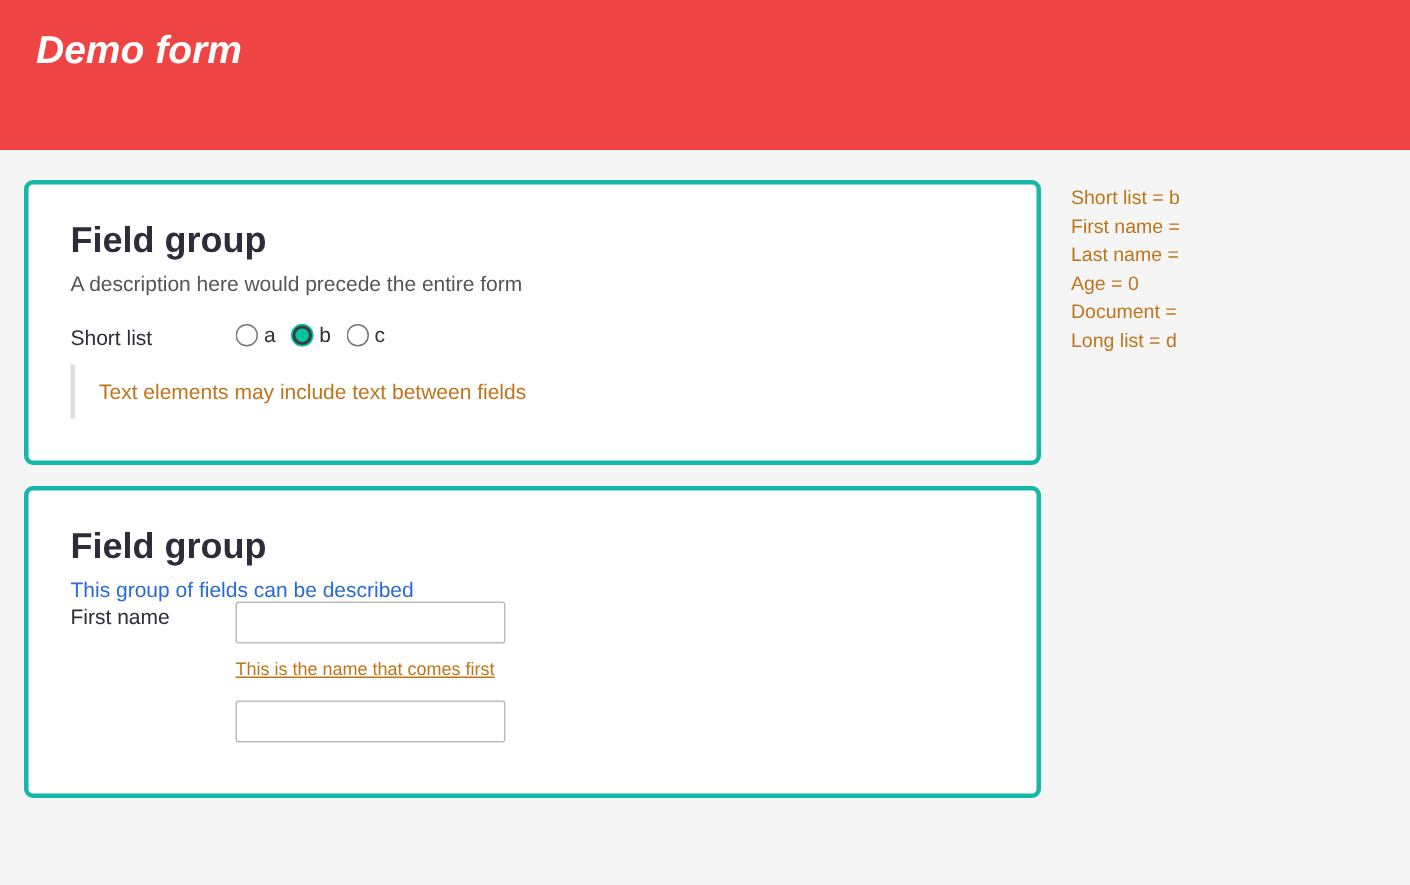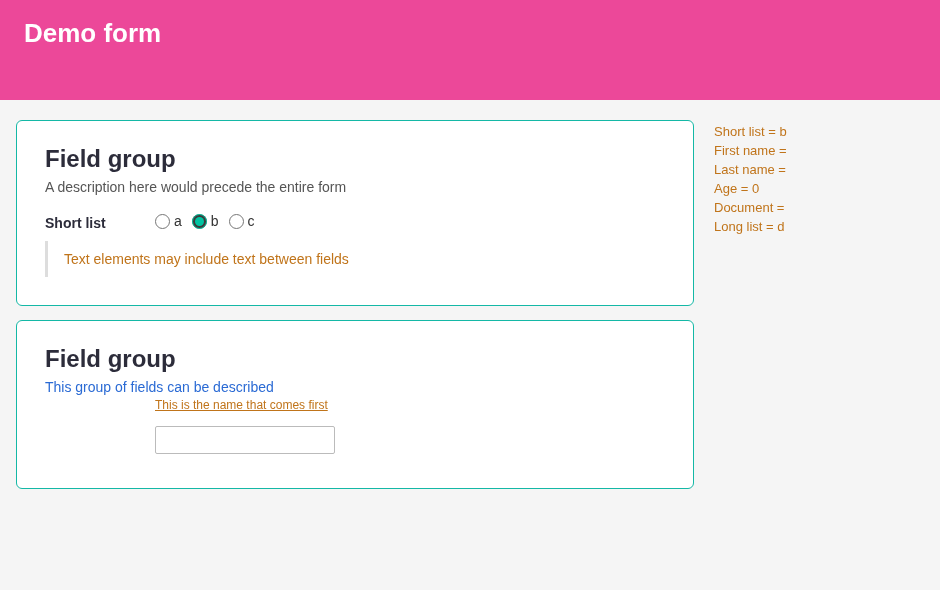--- a/index.html
+++ b/index.html
@@ -5,23 +5,24 @@
     * { box-sizing: border-box; margin: 0; padding: 0; }
     body {
       font-family: 'Segoe UI', Arial, sans-serif;
       background: #f5f5f5;
       width: 940px;
       min-height: 590px;
     }
 
     
     .header {
-      background: #ec4899;
+      background: #ef4444;
       padding: 18px 24px 18px 24px;
       min-height: 100px;
+      font-style: italic;
     }
     .header-title {
       color: #fff;
       font-size: 26px;
       font-weight: 700;
     }
     .header-subtitle {
       color: #fff;
       font-size: 14px;
       margin-top: 4px;
@@ -39,21 +40,21 @@
     .form-area {
       flex: 1;
       display: flex;
       flex-direction: column;
       gap: 14px;
     }
 
     
     .field-group-card {
       background: #fff;
-      border: 1px solid #14b8a6;
+      border: 3px solid #14b8a6;
       border-radius: 6px;
       padding: 24px 28px;
     }
     .field-group-title {
       font-size: 24px;
       font-weight: 700;
       color: #2c2c3a;
       margin-bottom: 6px;
     }
     .field-group-desc {
@@ -62,21 +63,21 @@
       margin-bottom: 18px;
     }
 
     
     .field-row {
       display: flex;
       align-items: flex-start;
       margin-bottom: 10px;
     }
     .field-label {
-      font-weight: 700;
+      font-weight: 400;
       font-size: 14px;
       color: #2c2c3a;
       min-width: 110px;
       padding-top: 2px;
     }
     .radio-group {
       display: flex;
       align-items: center;
       gap: 10px;
     }
@@ -182,20 +183,24 @@
         </div>
       </div>
 
       <div class="text-element">Text elements may include text between fields</div>
     </div>
 
     <div class="field-group-card">
       <div class="field-group-title">Field group</div>
       <div class="field-group-desc-blue">This group of fields can be described</div>
 
+      <div class="field-row">
+        <div class="field-label">First name</div>
+        <input class="input-field" type="text" value="" style="">
+      </div>
       <div class="field-hint">This is the name that comes first</div>
 
       <div class="field-row" style="margin-top:14px;">
         <div class="field-label"></div>
         <input class="input-field" type="text" value="" style="">
       </div>
     </div>
 
   </div>
 

